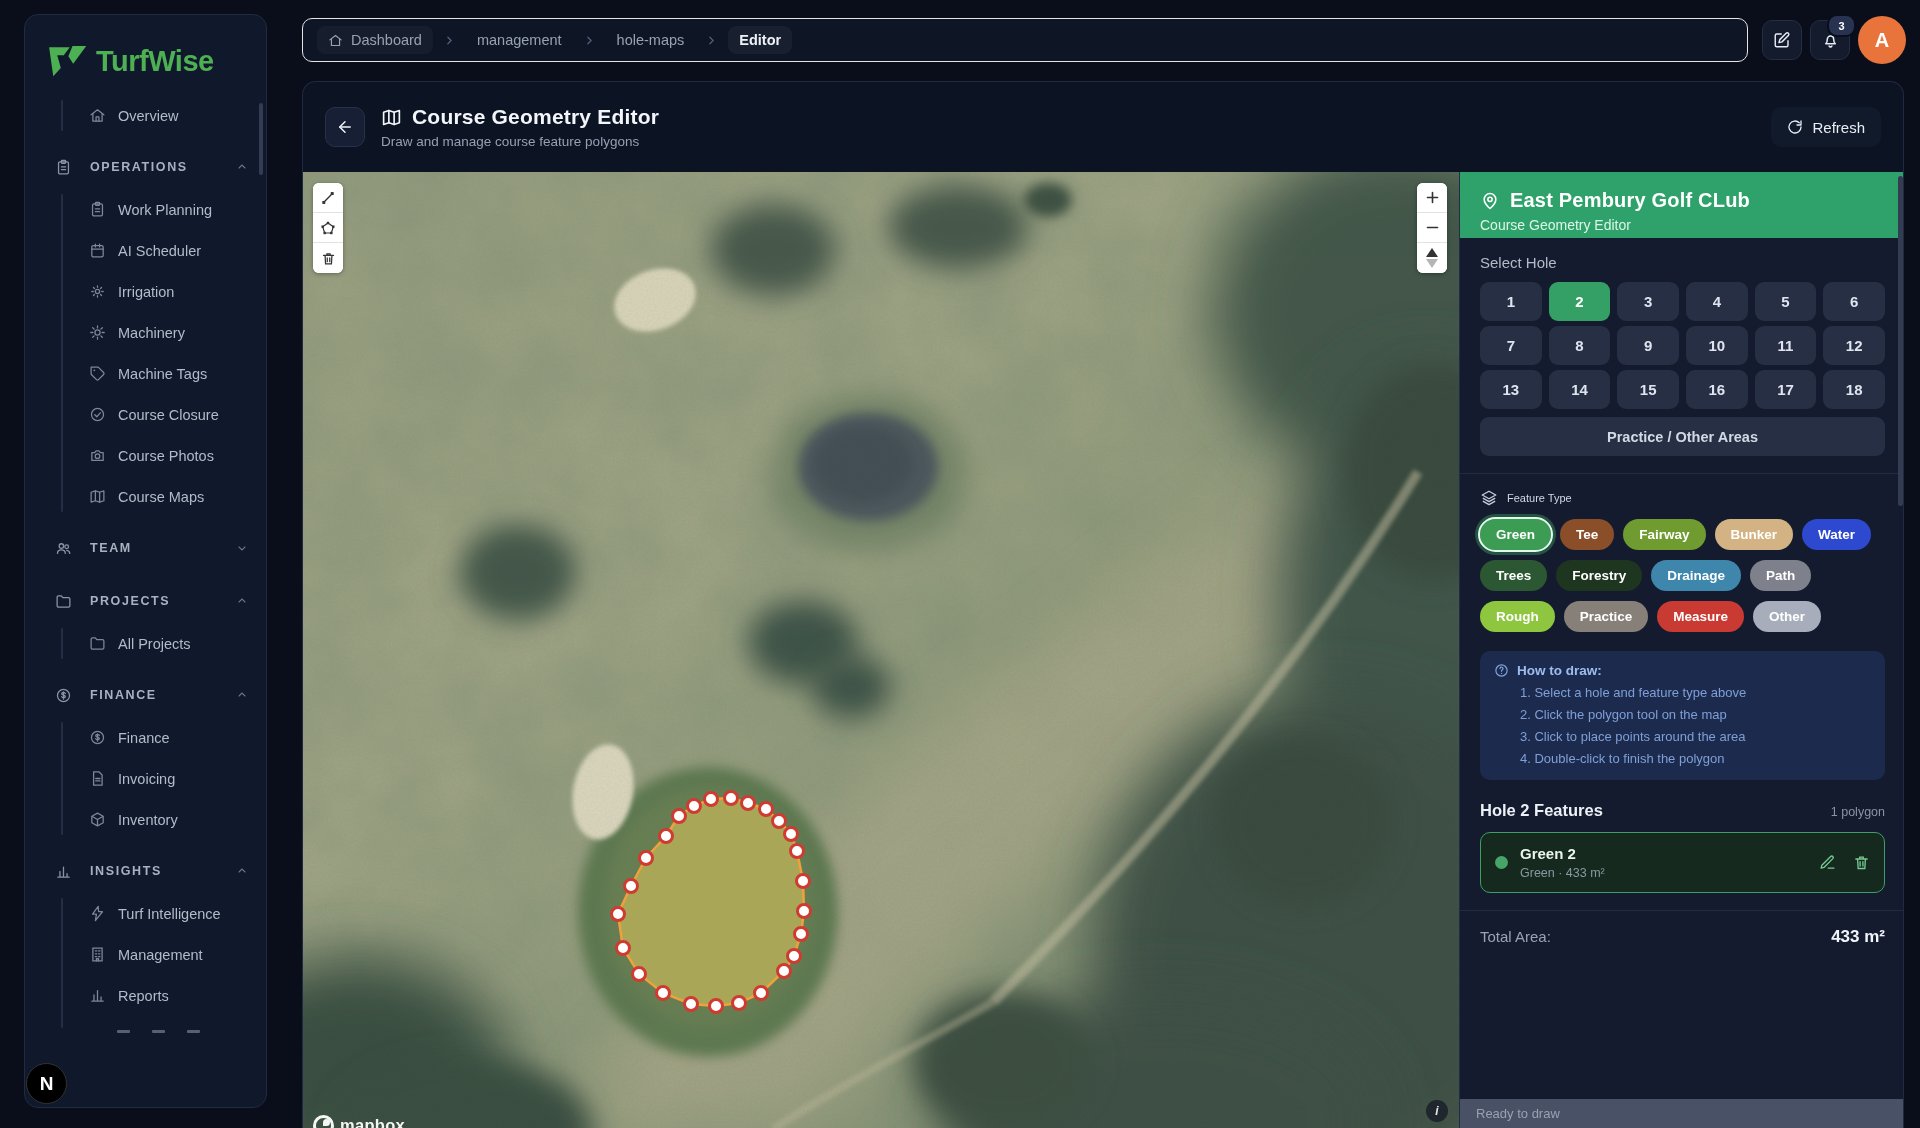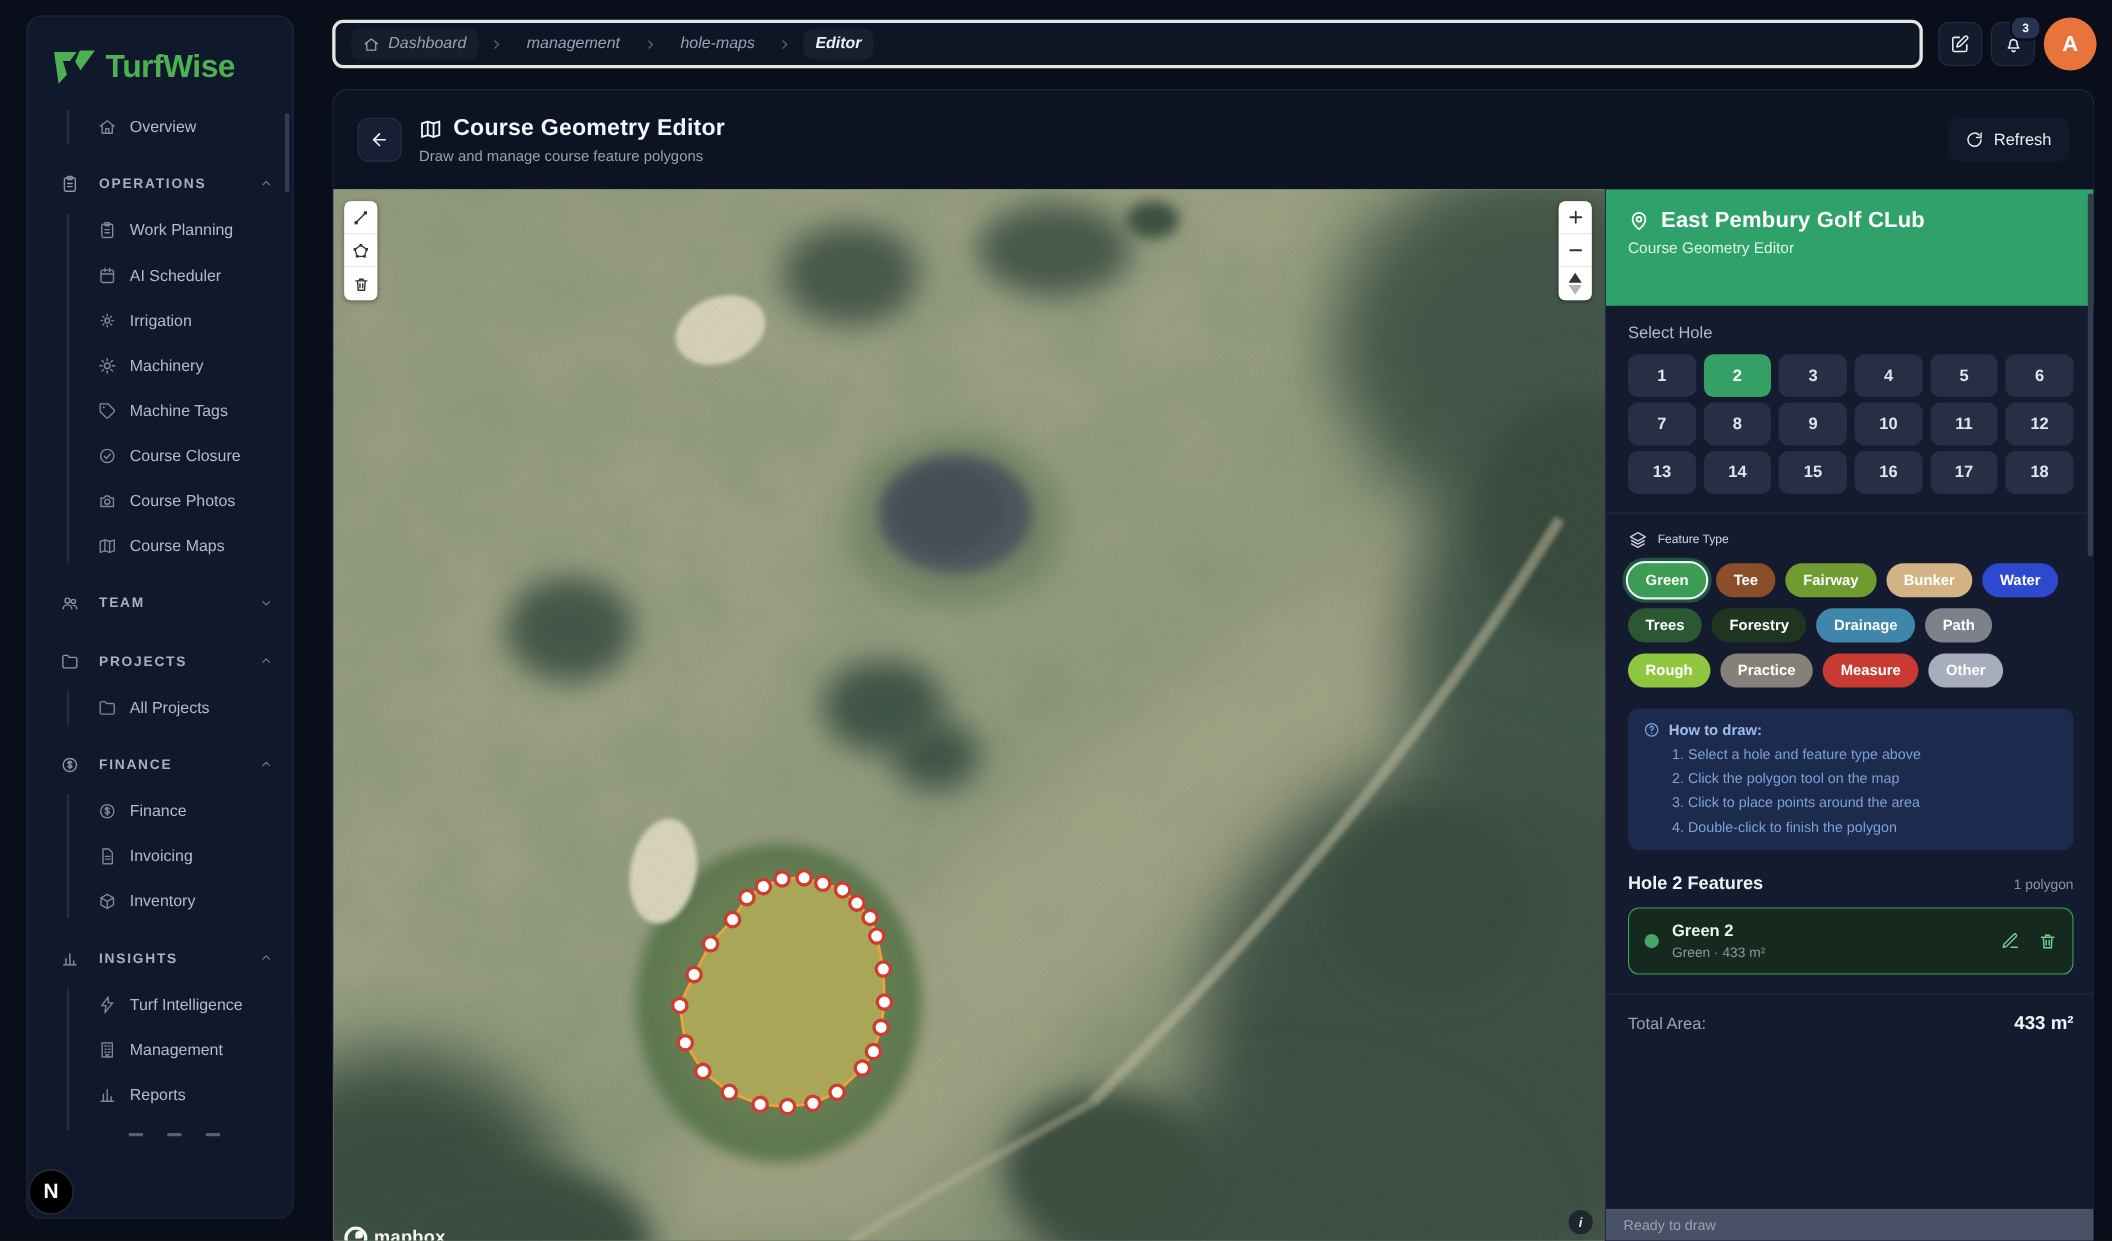--- a/index.html
+++ b/index.html
@@ -25,22 +25,22 @@
                      background:#242e45;border-radius:2px;}
   .sb-thumb{position:absolute;right:3px;top:88px;width:4px;height:72px;background:#323c52;border-radius:2px;}
   .clip-frag{display:flex;gap:22px;padding-left:92px;margin-top:14px;}
   .clip-frag i{width:13px;height:3px;background:#566076;border-radius:1px;}
   .n-badge{position:absolute;left:26px;top:1063px;width:39px;height:39px;border-radius:50%;
            background:#000;border:1px solid #333;color:#fff;display:flex;align-items:center;
            justify-content:center;font-size:19px;font-weight:700;z-index:6;}
 
   
   .breadcrumb-bar{position:absolute;left:302px;top:18px;width:1446px;height:44px;background:#0e1626;
-                  border:3px solid #e5e5e5;border-radius:10px;box-sizing:border-box;
-                  display:flex;align-items:center;padding:0 14px;gap:10px;font-style:italic;}
+                  border:1px solid #e5e5e5;border-radius:10px;box-sizing:border-box;
+                  display:flex;align-items:center;padding:0 14px;gap:10px;}
   .crumb{display:flex;align-items:center;gap:8px;color:#98a1b4;font-size:14.5px;
          padding:6px 11px;border-radius:8px;}
   .crumb.first{background:rgba(255,255,255,.035);}
   .crumb.current{color:#eef2f8;font-weight:600;background:rgba(255,255,255,.045);}
   .crumb-sep{color:#57607a}
   .icon-btn{position:absolute;top:20px;width:40px;height:40px;border-radius:10px;background:#131b2d;
             border:1px solid #232d45;display:flex;align-items:center;justify-content:center;color:#e7ebf3;}
   .btn-compose{left:1762px}
   .btn-bell{left:1810px}
   .badge{position:absolute;top:-7px;right:-7px;min-width:19px;height:19px;border-radius:10px;
@@ -85,21 +85,21 @@
   .mb-mark{width:21px;height:21px;border-radius:50%;border:3px solid #fff;box-sizing:border-box;position:relative;}
   .mb-mark::after{content:"";position:absolute;right:1px;top:1px;width:7px;height:7px;background:#fff;
                   border-radius:50% 50% 50% 0;}
   .map-info{position:absolute;right:11px;bottom:7px;width:22px;height:22px;border-radius:50%;
             background:#20262e;color:#e3e7ec;font-size:12px;font-weight:700;display:flex;
             align-items:center;justify-content:center;border:none;font-style:italic;}
 
   
   .panel{position:absolute;left:1156px;top:90px;width:446px;height:957px;background:#141b2e;
          border-left:1px solid #222c44;box-sizing:border-box;overflow:hidden;}
-  .club-header{height:106px;background:#2fa26b;padding:17px 20px;box-sizing:border-box;}
+  .club-header{height:66px;background:#2fa26b;padding:17px 20px;box-sizing:border-box;}
   .club-row{display:flex;align-items:center;gap:10px;color:#fff;}
   .club-name{font-size:20px;font-weight:700;letter-spacing:.2px;}
   .club-sub{margin-top:5px;font-size:14px;color:#dcf6e8;}
   .panel-body{padding:0 20px;}
   .select-hole-label{margin:16px 0 11px;font-size:15px;color:#b3bac8;}
   .hole-grid{display:grid;grid-template-columns:repeat(6,1fr);gap:5px 7px;}
   .hole-btn{height:39px;background:#272f45;border:none;border-radius:9px;color:#dfe4ee;
             font-size:15px;font-weight:600;}
   .hole-btn.active{background:#35a065;color:#fff;}
   .practice-btn{margin-top:8px;width:100%;height:39px;background:#272f45;border:none;
@@ -587,20 +587,21 @@
 
           <button class="hole-btn">15</button>
 
           <button class="hole-btn">16</button>
 
           <button class="hole-btn">17</button>
 
           <button class="hole-btn">18</button>
 
       </div>
+      <button class="practice-btn">Practice / Other Areas</button>
 
       <div class="sec-divider"></div>
 
       <div class="ft-label">
         <svg width="18" height="18" viewBox="0 0 24 24" fill="none" stroke="#c6cdda" stroke-width="1.8" stroke-linejoin="round">
             <path d="M12 3 L21 8 L12 13 L3 8 Z"></path>
             <path d="M3.8 12.2 L12 16.8 L20.2 12.2"></path>
             <path d="M3.8 16.2 L12 20.8 L20.2 16.2"></path>
           </svg>
         <span>Feature Type</span>

